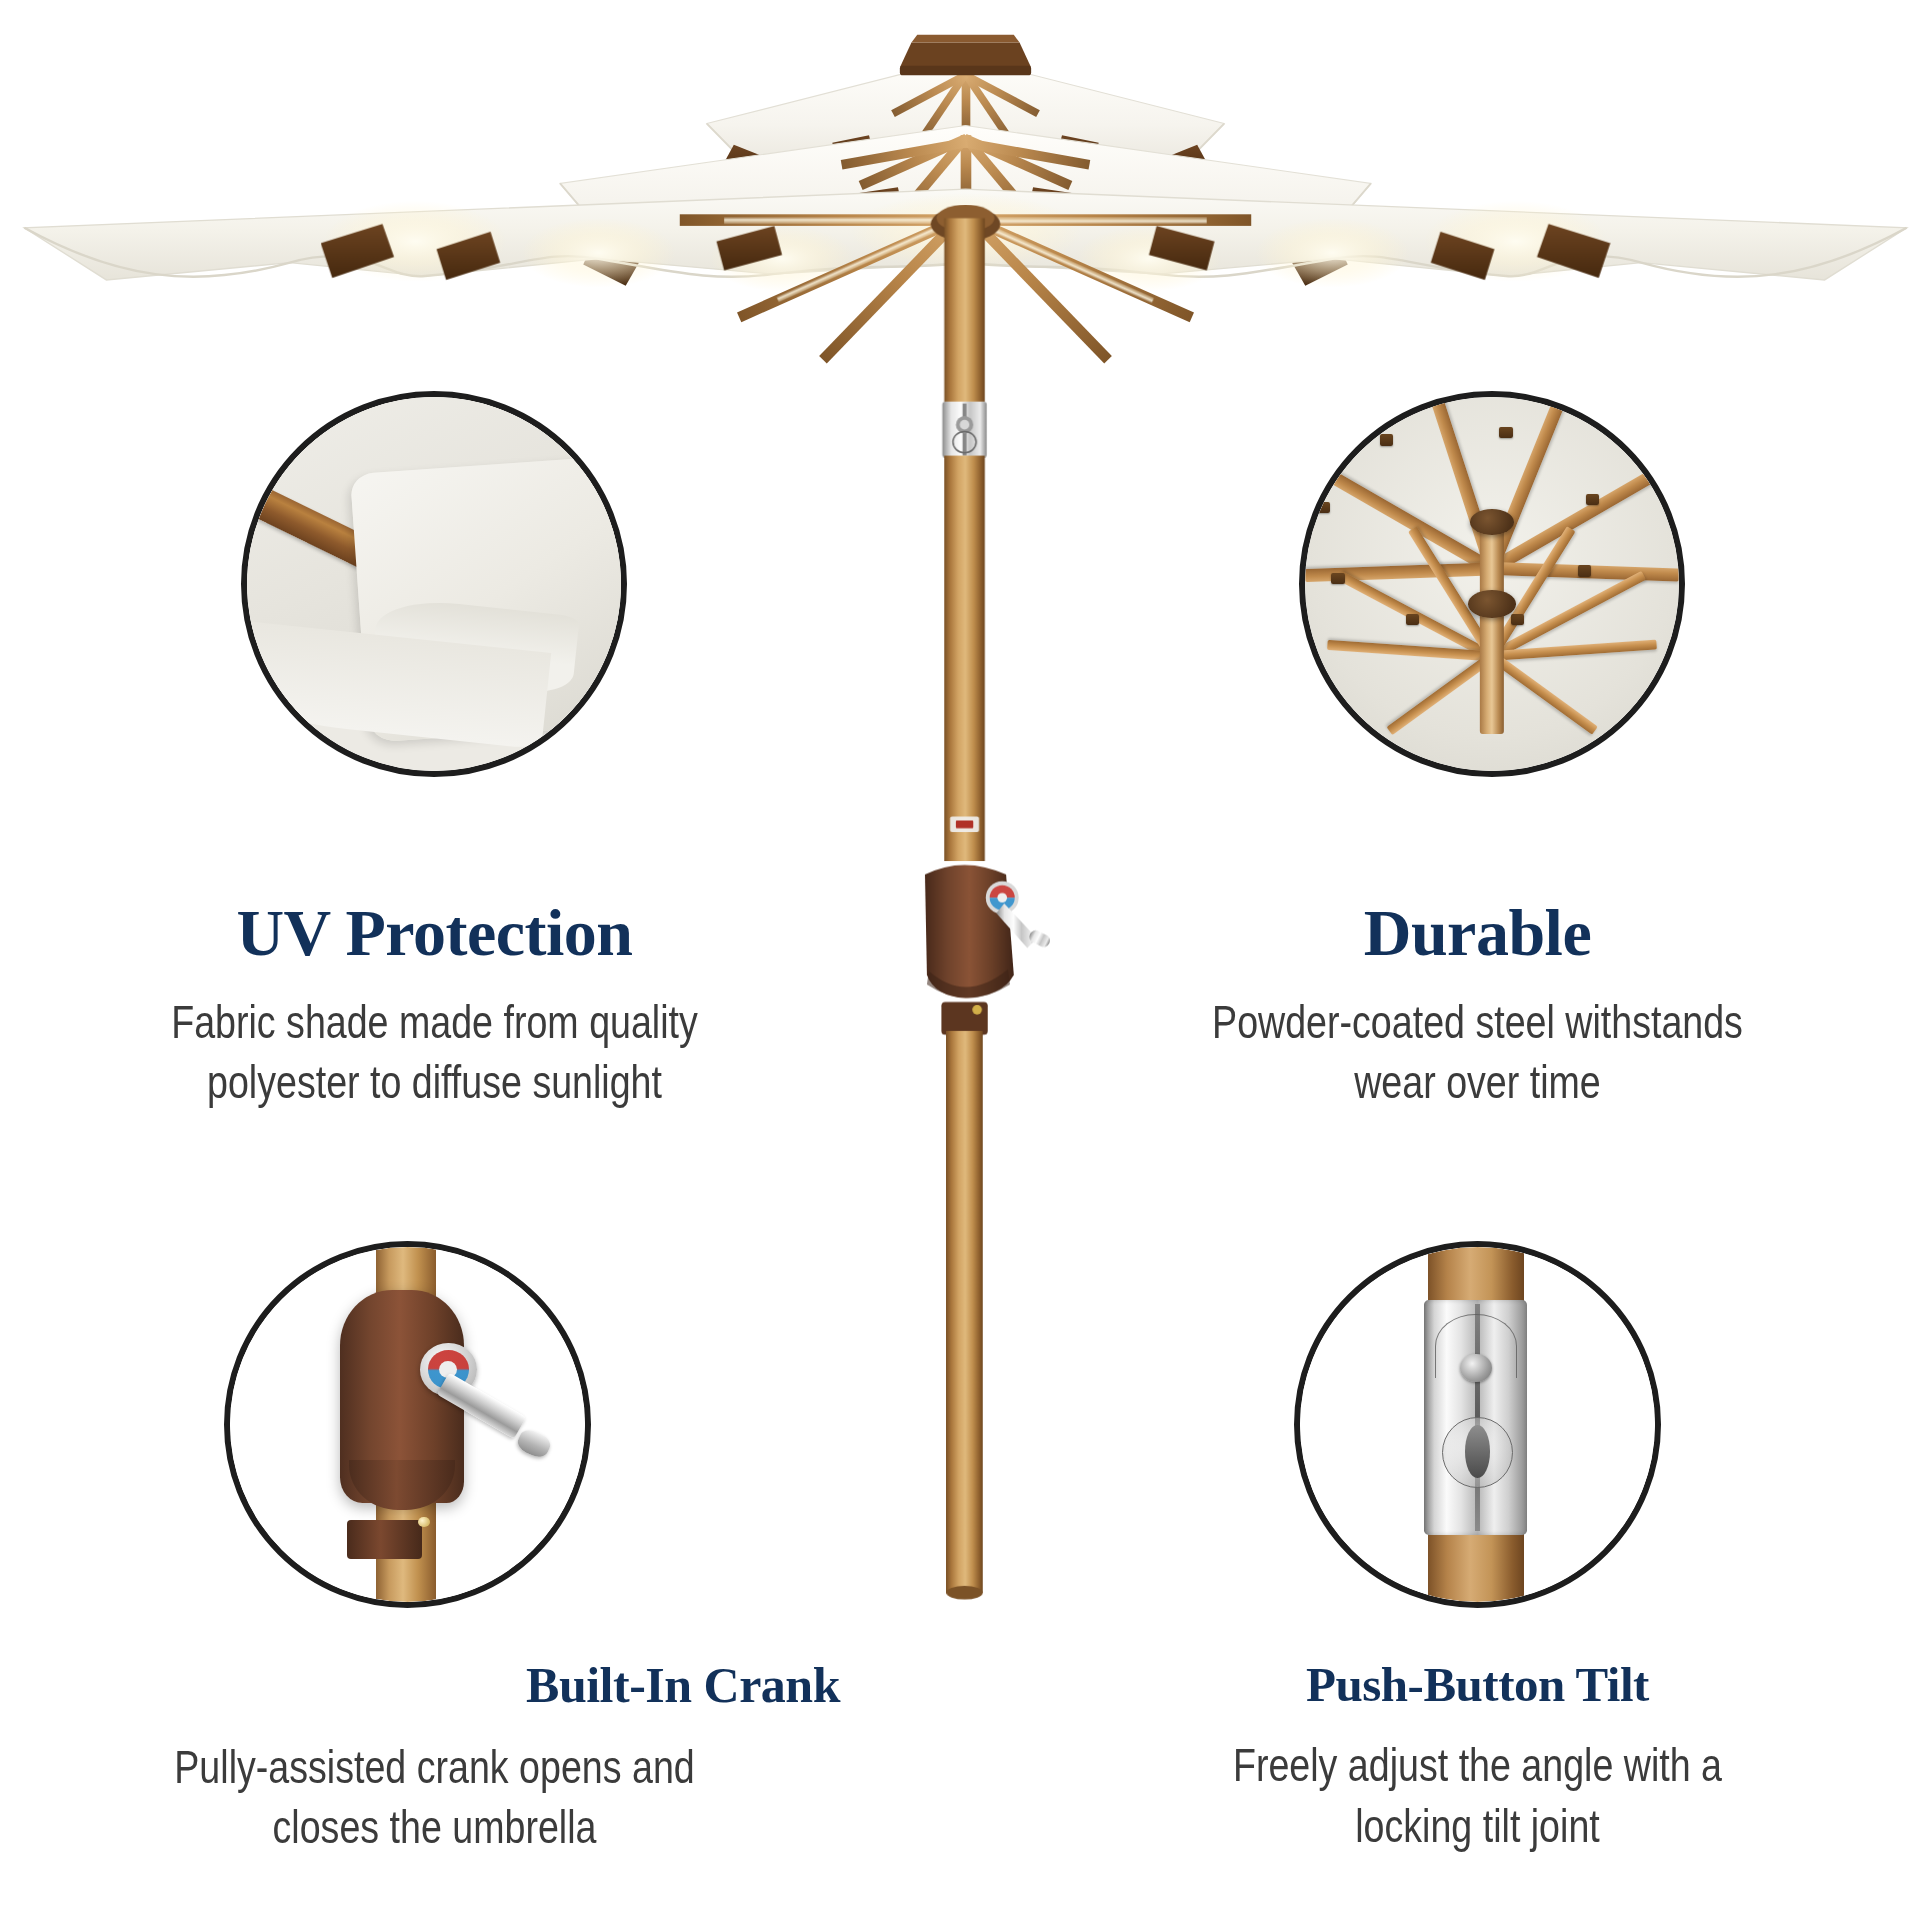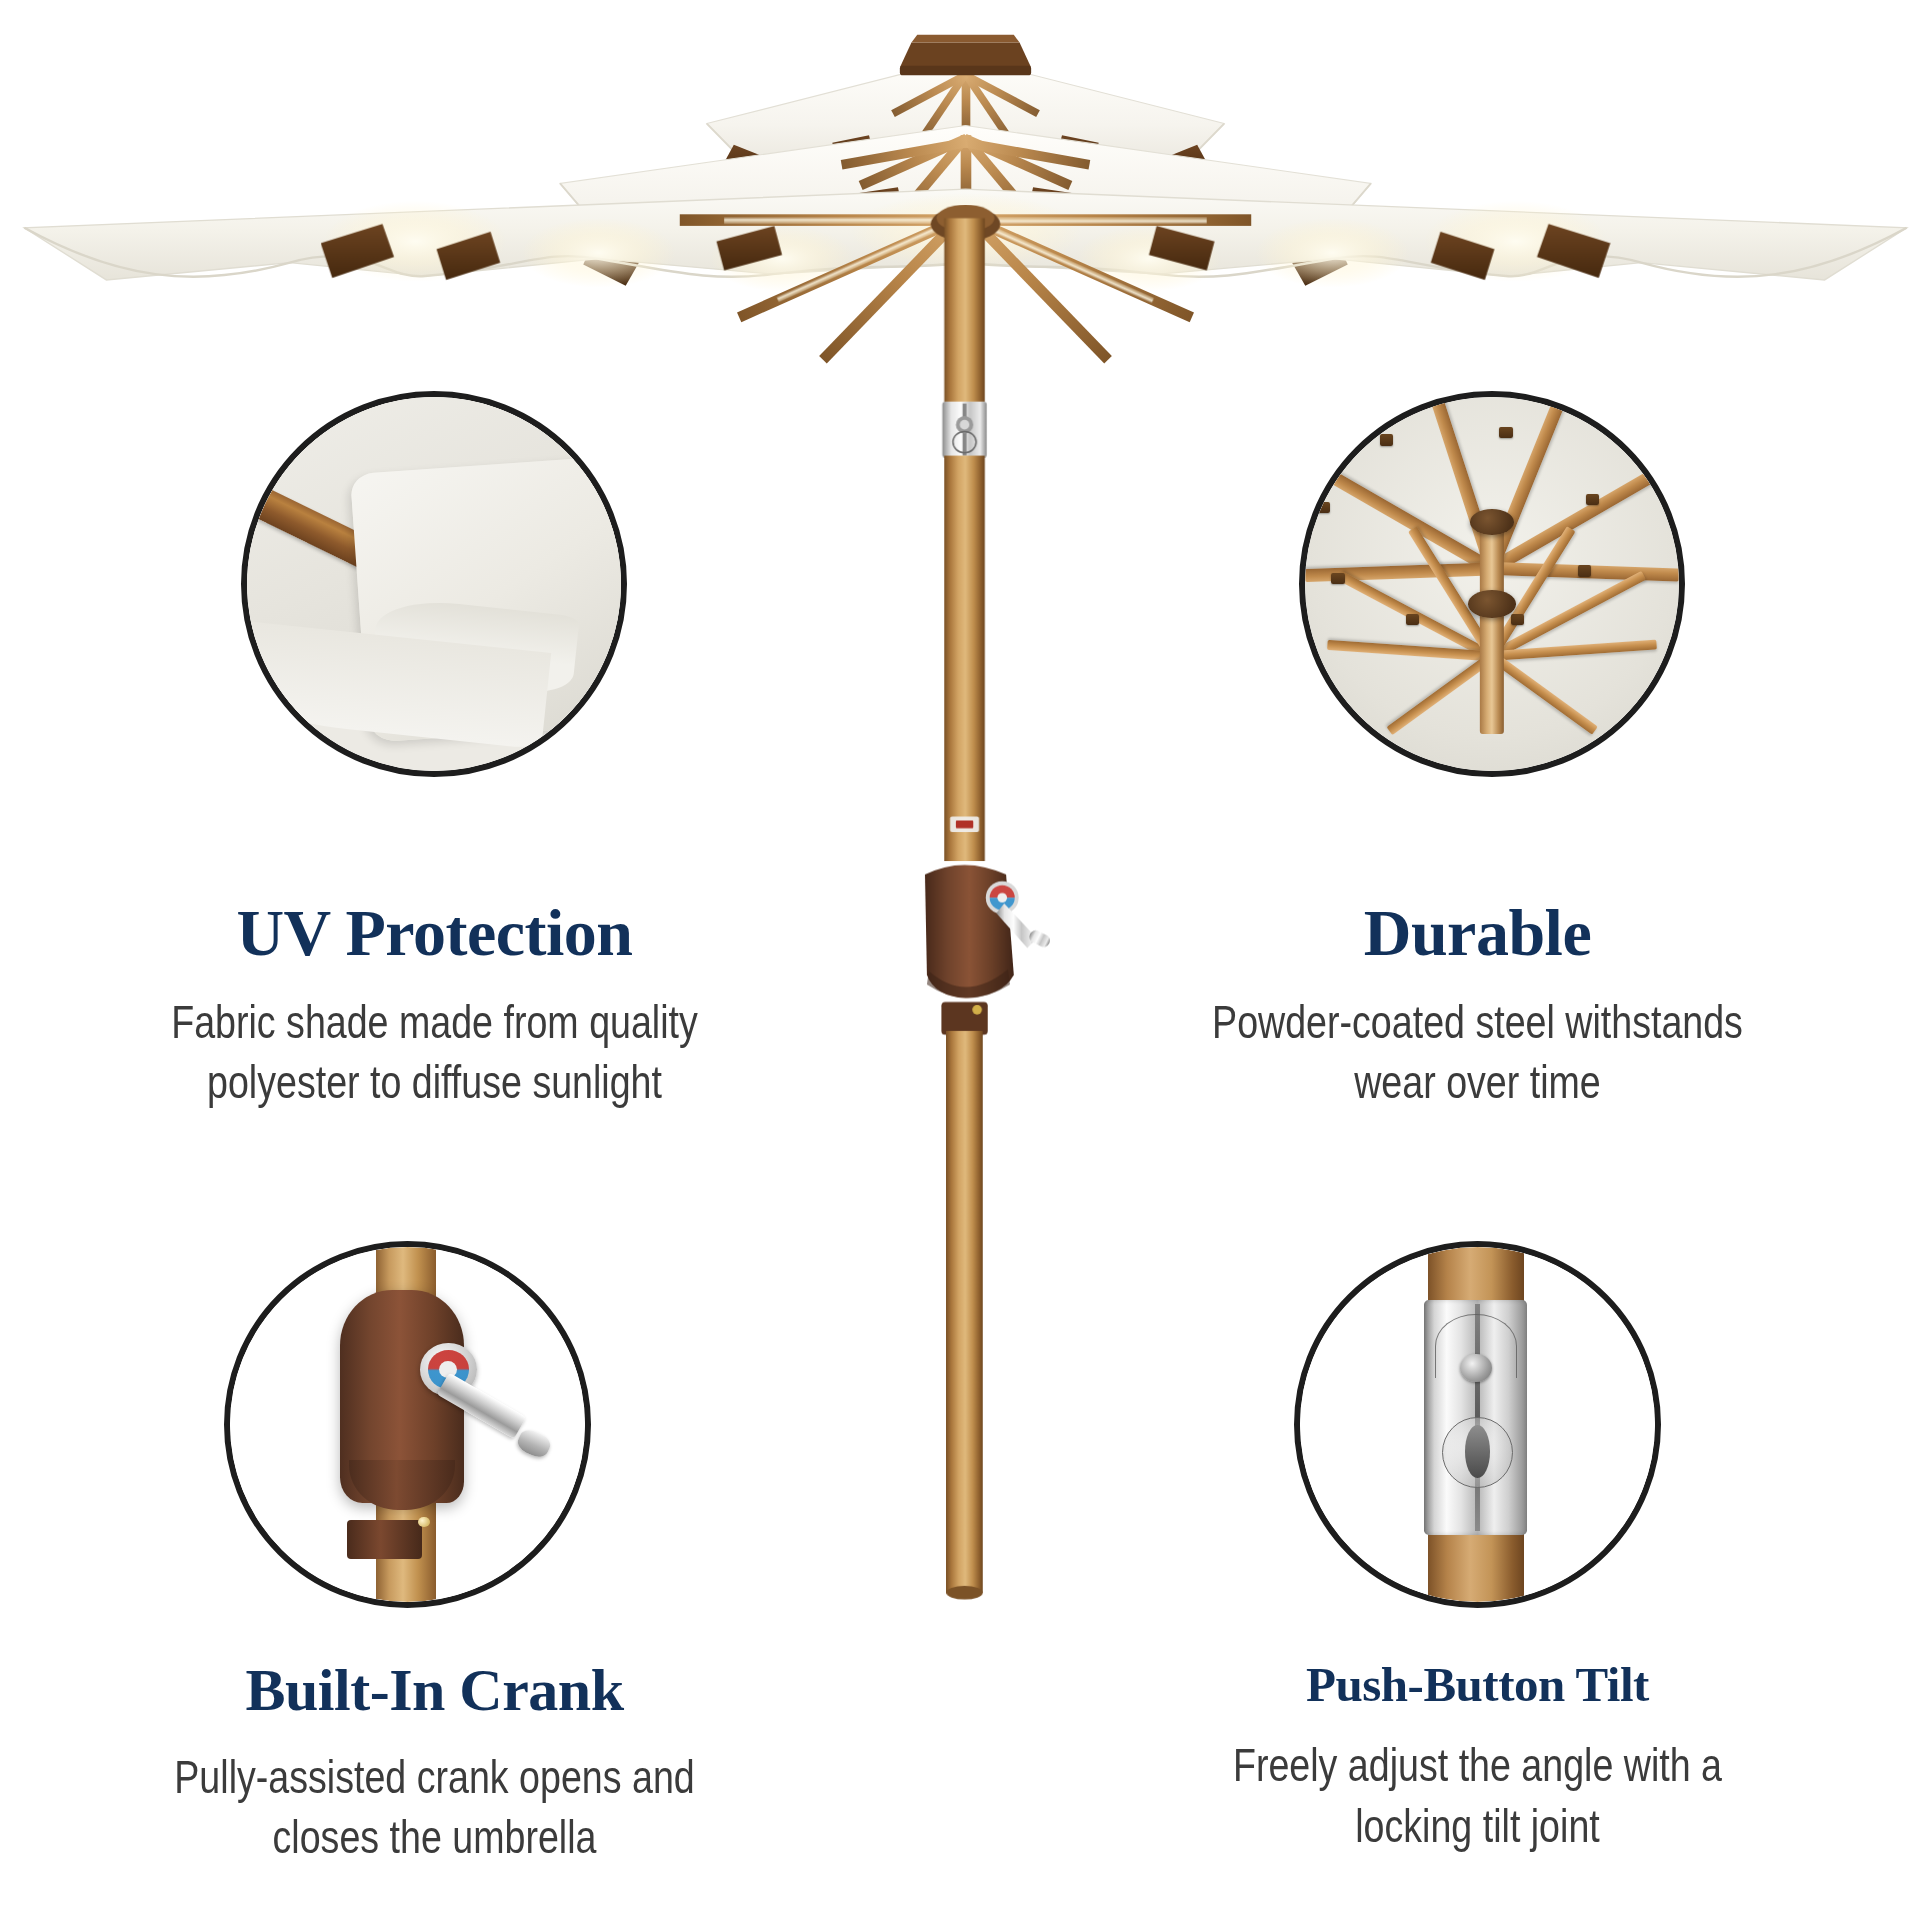--- a/index.html
+++ b/index.html
@@ -544,21 +544,21 @@
     <div class="feature-desc" style="font-size:47px;">wear over time</div>
   </div>
 
   <div class="feature-text" style="left:29px; top:898px; width:811px;">
     <div class="feature-title" style="font-size:66px;">UV Protection</div>
     <div class="feature-desc" style="font-size:47px; margin-top:25px;">Fabric shade made from quality</div>
     <div class="feature-desc" style="font-size:47px;">polyester to diffuse sunlight</div>
   </div>
 
   <div class="feature-text" style="left:29px; top:1659px; width:811px;">
-    <div class="feature-title" style="font-size:60px;">Built-In Crank</div>
+    <div class="feature-title" style="font-size:50px;text-align:right;">Built-In Crank</div>
     <div class="feature-desc" style="font-size:47px; margin-top:25px;">Pully-assisted crank opens and</div>
     <div class="feature-desc" style="font-size:47px;">closes the umbrella</div>
   </div>
 
   <div class="feature-text" style="left:1072px; top:1659px; width:811px;">
     <div class="feature-title" style="font-size:49px;">Push-Button Tilt</div>
     <div class="feature-desc" style="font-size:47px; margin-top:25px;">Freely adjust the angle with a</div>
     <div class="feature-desc" style="font-size:47px;">locking tilt joint</div>
   </div>
 

